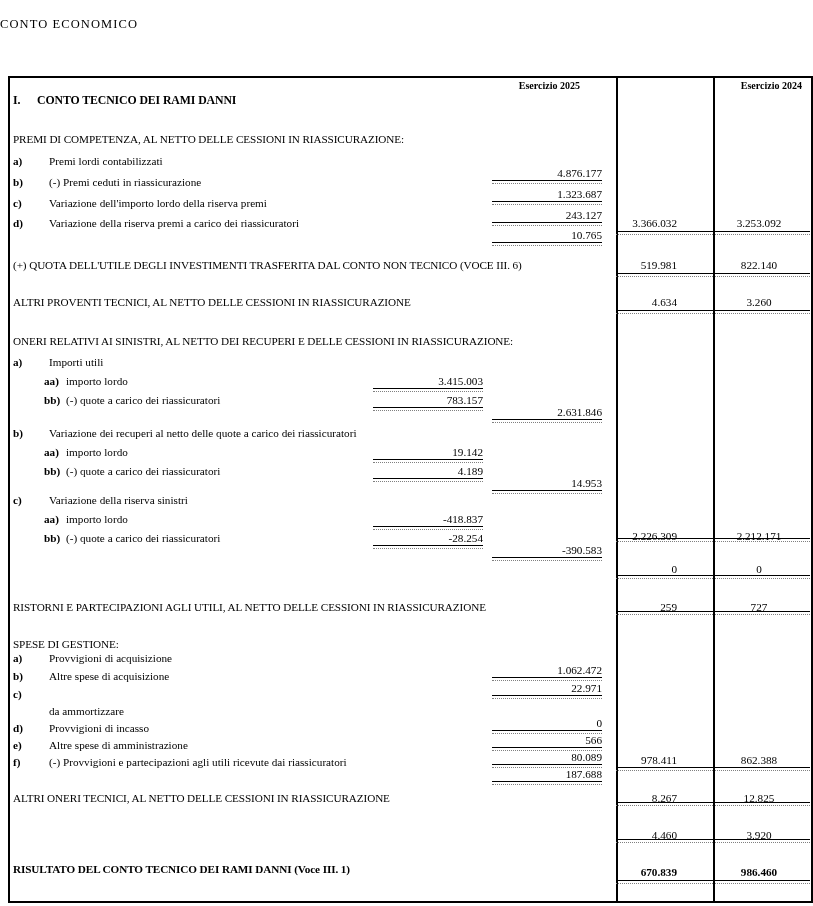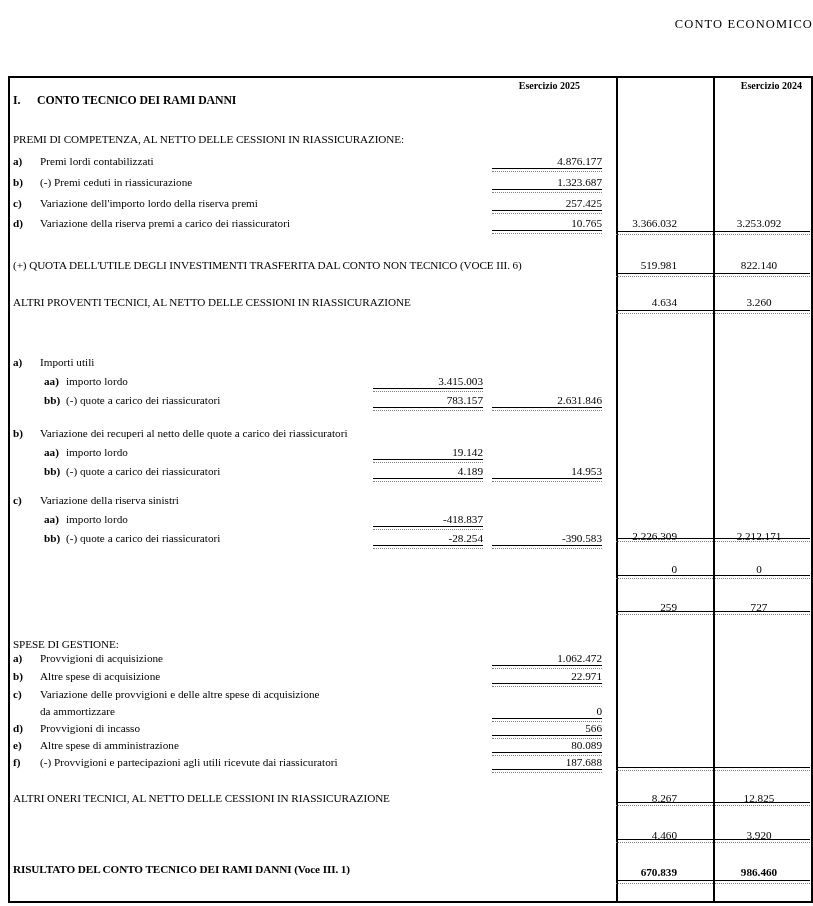--- a/index.html
+++ b/index.html
@@ -6,44 +6,44 @@
   html,body { margin:0; padding:0; }
   body {
     position: relative;
     width: 813px; height: 906px;
     background: #ffffff;
     color: #000;
     font-family: "Liberation Serif", serif;
   }
   .title {
     position: absolute; top: 17px; left: 0; width: 100%;
-    text-align: right; font-size: 12.5px; letter-spacing: 1.1px;
+    text-align: left; font-size: 12.5px; letter-spacing: 1.1px;
   }
   .sheet {
     position: absolute; left: 8px; top: 76px;
     width: 805px; height: 827px;
     border: 2px solid #000; background: #fff;
   }
   .v { position: absolute; top: -2px; bottom: -2px; width: 2px; background: #000; }
   .v1 { left: 606px; } .v2 { left: 703px; }
   .row, .trow {
     position: absolute; left: 0; width: 100%; height: 15px;
     font-size: 11.2px; line-height: 13px; white-space: nowrap;
   }
   .b { font-weight: bold; }
   .lt   { position: absolute; left: 3px;  font-weight: bold; }
-  .lbl  { position: absolute; left: 30px; font-family: Liberation Serif, serif; }
+  .lbl  { position: absolute; left: 39px; font-family: Liberation Serif, serif; }
   .slt  { position: absolute; left: 34px; font-weight: bold; }
   .slbl { position: absolute; left: 56px; }
   .hd   { position: absolute; left: 3px; letter-spacing: -0.1px; }
   .secnum  { position: absolute; left: 3px;  font-weight: bold; font-size: 11.8px; }
   .secname { position: absolute; left: 27px; font-weight: bold; font-size: 11.8px; letter-spacing: -0.1px; }
   .num { position: absolute; text-align: right; font-size: 11.2px; line-height: 13px; }
   .n1  { left: 363px; width: 110px; }
-  .n2  { left: 482px; width: 110px; }
+  .n2  { left: 482px; width: 110px; margin-top: 12px; }
   .t25 { left: 580px; width: 87px; }
   .t24 { left: 705px; width: 88px; text-align: center; }
   .ul  { height: 14px; border-bottom: 1px solid #000; }
   .ul::after {
     content: ""; position: absolute; left: 0; right: 0; bottom: -4px;
     border-top: 1.6px dotted #808080;
   }
   .sep { position: absolute; height: 0; border-top: 1.2px solid #000; }
   .sep::after {
     content: ""; position: absolute; left: 0; right: 0; top: 2px;
@@ -81,21 +81,21 @@
     <span class="num n2 ul">4.876.177</span>
   </div>
   <div class="row" style="top:98px">
     <span class="lt">b)</span>
     <span class="lbl">(-) Premi ceduti in riassicurazione</span>
     <span class="num n2 ul">1.323.687</span>
   </div>
   <div class="row" style="top:119px">
     <span class="lt">c)</span>
     <span class="lbl">Variazione dell'importo lordo della riserva premi</span>
-    <span class="num n2 ul">257.425</span>
+    <span class="num n2 ul">243.127</span>
   </div>
   <div class="row" style="top:139px">
     <span class="lt">d)</span>
     <span class="lbl">Variazione della riserva premi a carico dei riassicuratori</span>
     <span class="num n2 ul">10.765</span>
     <span class="num t25">3.366.032</span>
     <span class="num t24">3.253.092</span>
   </div>
   <div class="sep s25" style="top:153px"></div>
   <div class="sep s24" style="top:153px"></div>
@@ -109,20 +109,23 @@
   <div class="sep s24" style="top:195px"></div>
 
   <div class="row" style="top:218px">
     <span class="hd">ALTRI PROVENTI TECNICI, AL NETTO DELLE CESSIONI IN RIASSICURAZIONE</span>
     <span class="num t25">4.634</span>
     <span class="num t24">3.260</span>
   </div>
   <div class="sep s25" style="top:232px"></div>
   <div class="sep s24" style="top:232px"></div>
 
+  <div class="row" style="top:257px">
+    <span class="hd">ONERI RELATIVI AI SINISTRI, AL NETTO DEI RECUPERI E DELLE CESSIONI IN RIASSICURAZIONE:</span>
+  </div>
   <div class="row" style="top:278px">
     <span class="lt">a)</span>
     <span class="lbl">Importi utili</span>
   </div>
   <div class="row" style="top:297px">
     <span class="slt">aa)</span>
     <span class="slbl">importo lordo</span>
     <span class="num n1 ul">3.415.003</span>
   </div>
   <div class="row" style="top:316px">
@@ -169,20 +172,21 @@
   <div class="sep s24" style="top:460px"></div>
 
   <div class="row" style="top:485px">
     <span class="num t25">0</span>
     <span class="num t24">0</span>
   </div>
   <div class="sep s25" style="top:497px"></div>
   <div class="sep s24" style="top:497px"></div>
 
   <div class="row" style="top:523px">
+    <span class="hd">RISTORNI E PARTECIPAZIONI AGLI UTILI, AL NETTO DELLE CESSIONI IN RIASSICURAZIONE</span>
     <span class="num t25">259</span>
     <span class="num t24">727</span>
   </div>
   <div class="sep s25" style="top:533px"></div>
   <div class="sep s24" style="top:533px"></div>
 
   <div class="row" style="top:560px">
     <span class="hd">SPESE DI GESTIONE:</span>
   </div>
   <div class="row" style="top:574px">
@@ -190,41 +194,44 @@
     <span class="lbl">Provvigioni di acquisizione</span>
     <span class="num n2 ul">1.062.472</span>
   </div>
   <div class="row" style="top:592px">
     <span class="lt">b)</span>
     <span class="lbl">Altre spese di acquisizione</span>
     <span class="num n2 ul">22.971</span>
   </div>
   <div class="row" style="top:610px">
     <span class="lt">c)</span>
-    <span class="lbl">Variazione delle provvigioni e delle altre spese di acquisizione</span>
   </div>
   <div class="row" style="top:627px">
     <span class="lbl">da ammortizzare</span>
     <span class="num n2 ul">0</span>
   </div>
   <div class="row" style="top:644px">
     <span class="lt">d)</span>
     <span class="lbl">Provvigioni di incasso</span>
     <span class="num n2 ul">566</span>
   </div>
   <div class="row" style="top:661px">
     <span class="lt">e)</span>
     <span class="lbl">Altre spese di amministrazione</span>
     <span class="num n2 ul">80.089</span>
   </div>
   <div class="row" style="top:678px">
     <span class="lt">f)</span>
     <span class="lbl">(-) Provvigioni e partecipazioni agli utili ricevute dai riassicuratori</span>
     <span class="num n2 ul">187.688</span>
   </div>
+  <div class="trow" style="top:676px">
+    <span class="num t25">978.411</span>
+    <span class="num t24">862.388</span>
+  </div>
   <div class="sep s25" style="top:689px"></div>
   <div class="sep s24" style="top:689px"></div>
 
   <div class="row" style="top:714px">
     <span class="hd">ALTRI ONERI TECNICI, AL NETTO DELLE CESSIONI IN  RIASSICURAZIONE</span>
     <span class="num t25">8.267</span>
     <span class="num t24">12.825</span>
   </div>
   <div class="sep s25" style="top:724px"></div>
   <div class="sep s24" style="top:724px"></div>

